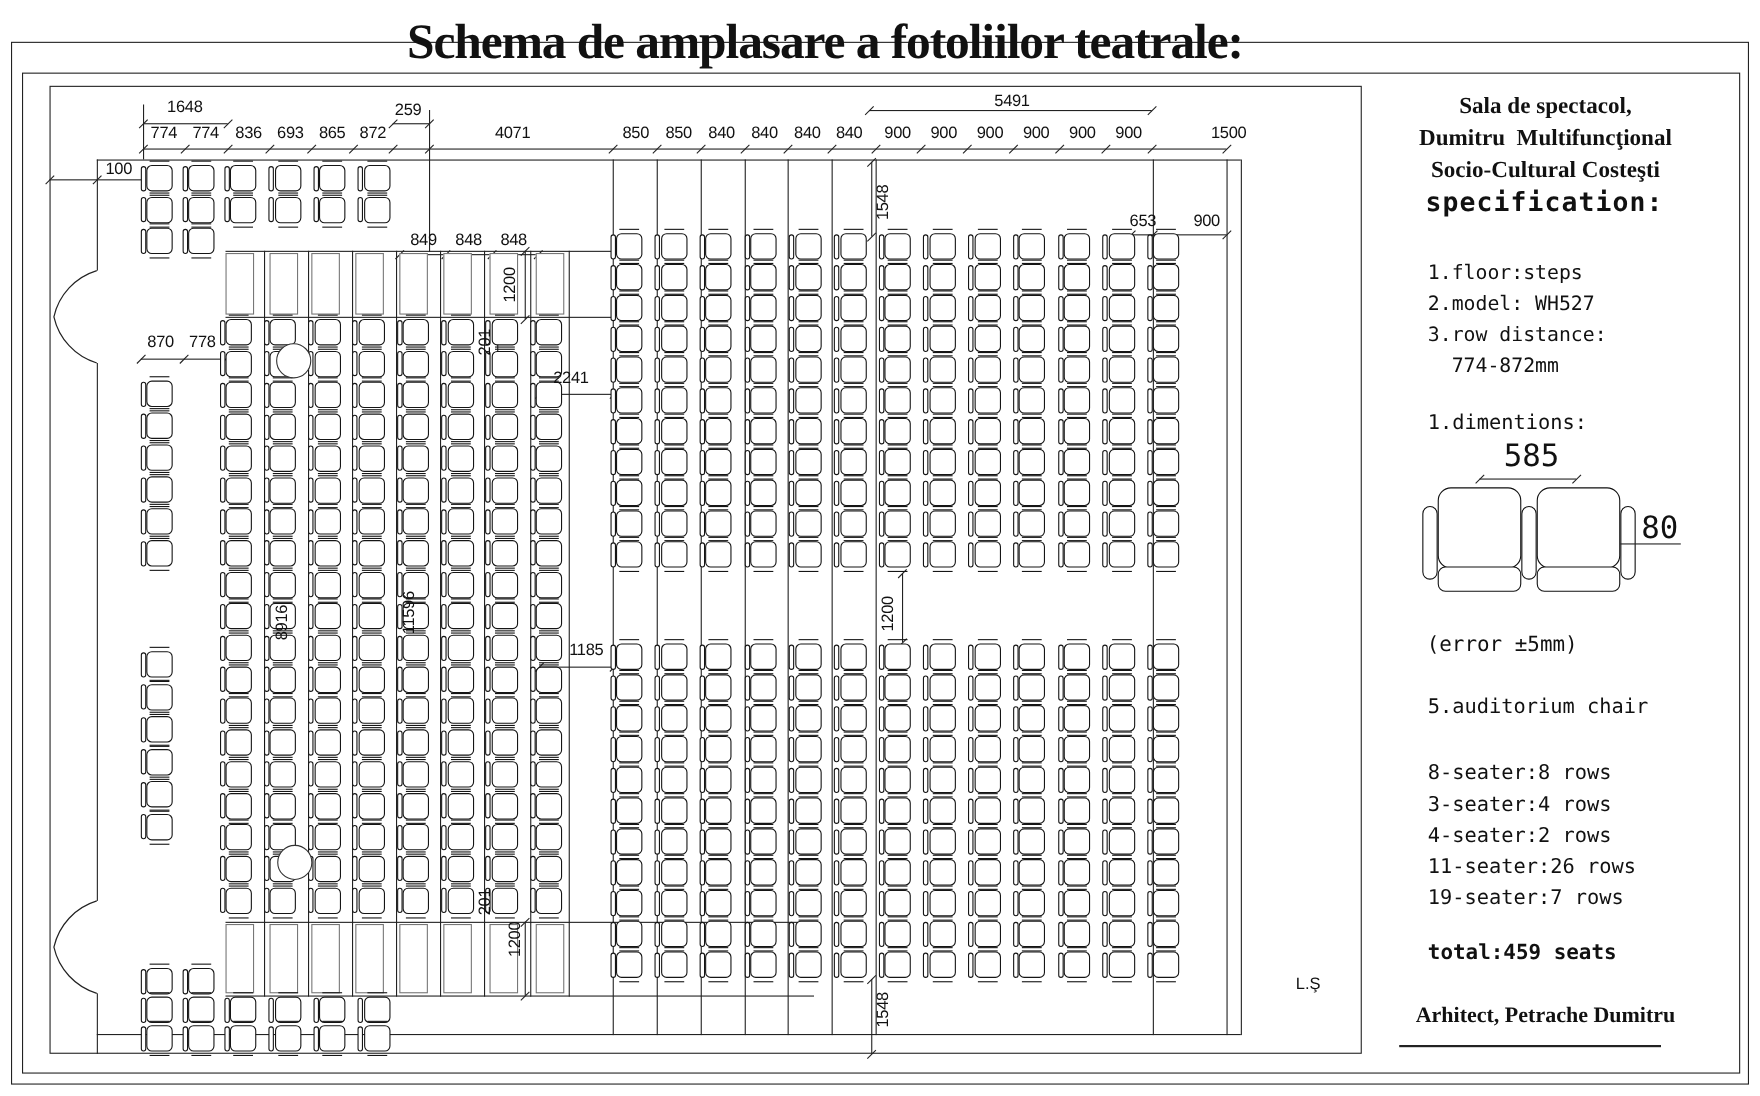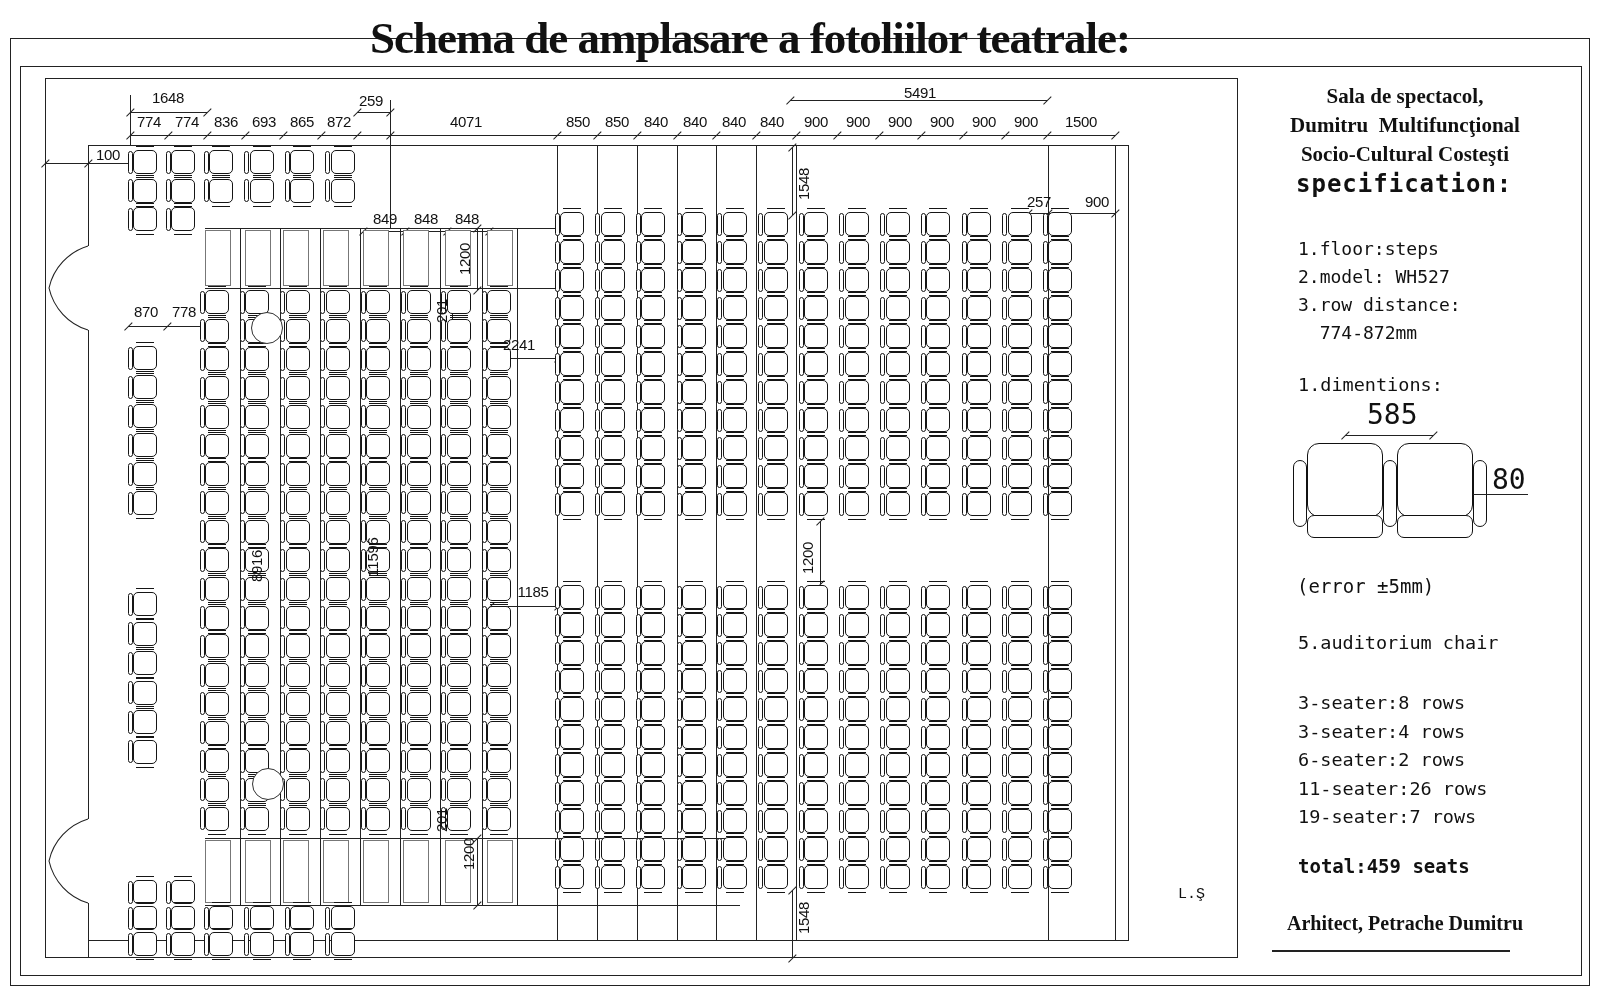--- a/index.html
+++ b/index.html
@@ -25,21 +25,21 @@
        font-family:"Liberation Serif",serif;font-weight:700;font-size:45px;letter-spacing:-1px}
   .panel-serif{position:absolute;left:1250px;width:310px;text-align:center;white-space:pre;
        font-family:"Liberation Serif",serif;font-weight:700;font-size:21px}
   .cad{position:absolute;font-family:"DejaVu Sans Mono",monospace;white-space:pre}
   #spec-heading{left:1296px;top:170px;font-size:24px;font-weight:700;letter-spacing:1px}
   .spec-item{position:absolute;left:1298px;font-family:"DejaVu Sans Mono",monospace;
        font-size:18px;white-space:pre}
   .rc-item{position:absolute;left:1298px;font-family:"DejaVu Sans Mono",monospace;
        font-size:18.5px;white-space:pre}
   .seatpart{position:absolute;border:1.6px solid #111;background:#fff;box-sizing:border-box}
-  #stamp{position:absolute;font-family:Liberation Mono, monospace;font-size:15px}
+  #stamp{position:absolute;font-family:Liberation Sans, sans-serif;font-size:15px}
   #architect-rule{position:absolute;height:1.5px;background:#222}
 </style>
 </head>
 <body>
 
 <div class="frame" style="left:10px;top:38px;width:1580px;height:948px"></div>
 <div class="frame" style="left:20px;top:66px;width:1562px;height:910px;border-width:1px"></div>
 <div class="frame" style="left:45px;top:78px;width:1193px;height:880px;border-width:1px"></div>
 
 <div id="page-title">Schema de amplasare a fotoliilor teatrale:</div>
@@ -655,32 +655,32 @@
     <div class="dim" style="left: 656px; top: 121px;">840</div>
     <div class="dim" style="left: 695px; top: 121px;">840</div>
     <div class="dim" style="left: 734px; top: 121px;">840</div>
     <div class="dim" style="left: 772px; top: 121px;">840</div>
     <div class="dim" style="left: 816px; top: 121px;">900</div>
     <div class="dim" style="left: 858px; top: 121px;">900</div>
     <div class="dim" style="left: 900px; top: 121px;">900</div>
     <div class="dim" style="left: 942px; top: 121px;">900</div>
     <div class="dim" style="left: 984px; top: 121px;">900</div>
     <div class="dim" style="left: 1026px; top: 121px;">900</div>
-    <div class="dim" style="left: 1081px; top: 121px;">1500</div>
+    <div class="dim" style="left: 1117px; top: 121px;">1500</div>
     <div class="dim" style="left: 108px; top: 154px;">100</div>
     <div class="dim" style="left: 146px; top: 311px;">870</div>
     <div class="dim" style="left: 184px; top: 311px;">778</div>
     <div class="dim" style="left: 385px; top: 218px;">849</div>
     <div class="dim" style="left: 426px; top: 218px;">848</div>
     <div class="dim" style="left: 467px; top: 218px;">848</div>
     <div class="dim rot" style="left: 464px; top: 259px;">1200</div>
     <div class="dim rot" style="left: 441px; top: 311px;">201</div>
     <div class="dim" style="left: 519px; top: 344px;">2241</div>
     <div class="dim rot" style="left: 803px; top: 184px;">1548</div>
-    <div class="dim" style="left: 1039px; top: 201px;">257</div>
+    <div class="dim" style="left: 1039px; top: 201px;">653</div>
     <div class="dim" style="left: 1097px; top: 201px;">900</div>
     <div class="dim rot" style="left: 256px; top: 566px;">8916</div>
     <div class="dim rot" style="left: 372px; top: 557px;">11596</div>
     <div class="dim rot" style="left: 807px; top: 558px;">1200</div>
     <div class="dim" style="left: 533px; top: 591px;">1185</div>
     <div class="dim rot" style="left: 441px; top: 820px;">201</div>
     <div class="dim rot" style="left: 468px; top: 854px;">1200</div>
     <div class="dim rot" style="left: 803px; top: 918px;">1548</div>
   </div>
 
@@ -713,23 +713,23 @@
 <div class="seatpart" style="left:1383px;top:460px;width:14px;height:67px;border-radius:7px"></div>
 <div class="seatpart" style="left:1473px;top:460px;width:14px;height:67px;border-radius:7px"></div>
 <div class="seatpart" style="left:1307px;top:515px;width:76px;height:23px;border-radius:7px"></div>
 <div class="seatpart" style="left:1397px;top:515px;width:76px;height:23px;border-radius:7px"></div>
 <div class="cad" style="left:1492px;top:463px;font-size:28px">80</div>
 <div class="hline" style="left:1473px;top:494px;width:55px"></div>
 
 <div class="cad" style="left:1297px;top:575px;font-size:19px">(error ±5mm)</div>
 <div class="cad" style="left:1298px;top:632px;font-size:18.5px">5.auditorium chair</div>
 <div id="row-counts">
-    <div class="rc-item" style="top: 692px;">3-seater:8 rows</div>
+    <div class="rc-item" style="top: 692px;">8-seater:8 rows</div>
     <div class="rc-item" style="top: 720.5px;">3-seater:4 rows</div>
-    <div class="rc-item" style="top: 749px;">6-seater:2 rows</div>
+    <div class="rc-item" style="top: 749px;">4-seater:2 rows</div>
     <div class="rc-item" style="top: 777.5px;">11-seater:26 rows</div>
     <div class="rc-item" style="top: 806px;">19-seater:7 rows</div>
   </div>
 <div class="cad" style="left:1298px;top:855px;font-size:19px;font-weight:700">total:459 seats</div>
 <div class="panel-serif" style="top:912px;font-size:20px">Arhitect, Petrache Dumitru</div>
 <div id="architect-rule" style="left:1272px;top:950px;width:238px"></div>
 
 <div id="stamp" style="left:1178px;top:886px">L.Ş</div>
 
 </body></html>

